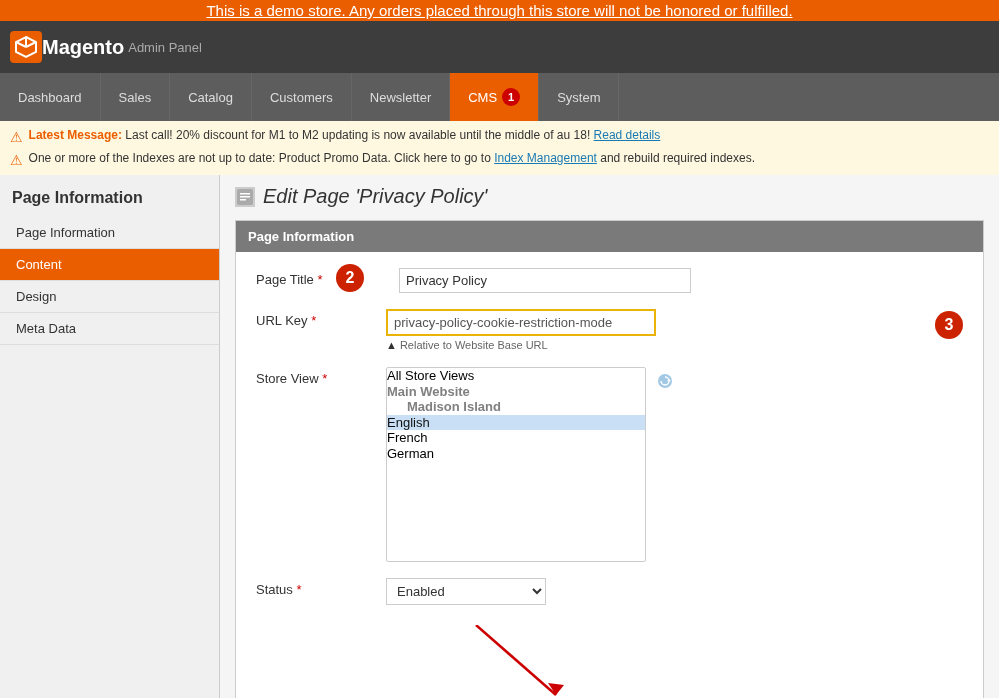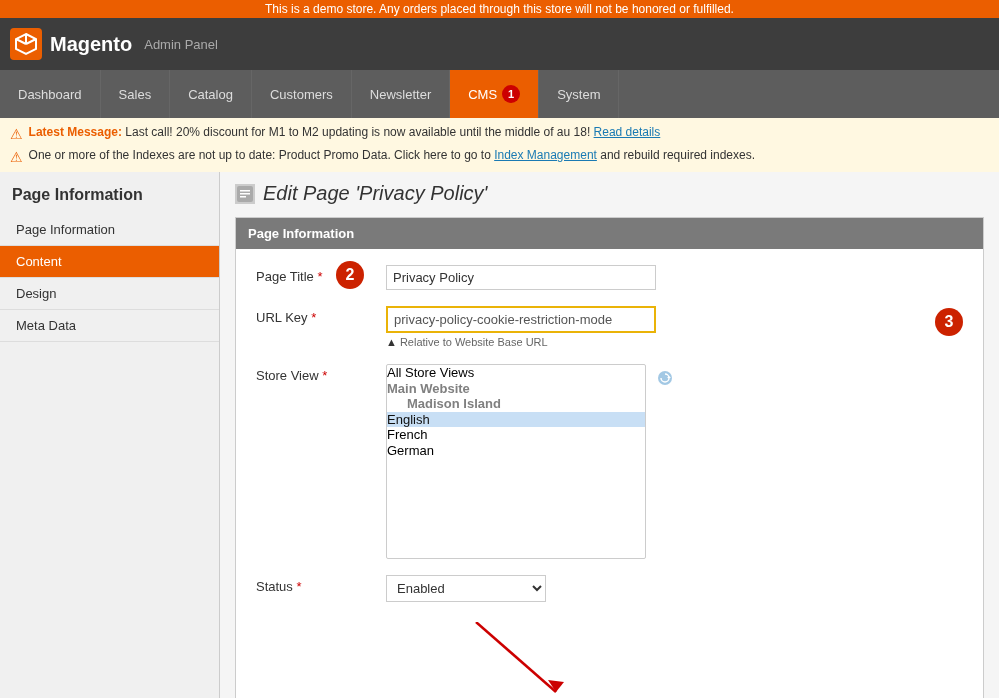--- a/index.html
+++ b/index.html
@@ -3,36 +3,36 @@
   <meta charset="utf-8">
   <style>
     * { box-sizing: border-box; margin: 0; padding: 0; }
     body { font-family: Arial, Helvetica, sans-serif; font-size: 13px; background: #f5f5f5; }
 
     
     .demo-banner {
       background: #eb5e00;
       color: #fff;
       text-align: center;
-      font-size: 12px;
+      font-size: 15px;
       padding: 2px 10px;
+      text-decoration: underline;
     }
 
     
     .header {
       background: #3d3d3d;
       display: flex;
       align-items: center;
       padding: 0 10px;
       height: 52px;
     }
     .logo-area {
       display: flex;
       align-items: center;
-      gap: 8px;
     }
     .logo-icon {
       width: 32px;
       height: 32px;
     }
     .logo-text {
       color: #fff;
       font-size: 20px;
       font-weight: bold;
     }
@@ -195,25 +195,26 @@
       color: #333;
       padding-top: 4px;
     }
     .required-star {
       color: #cc0000;
     }
     .form-control-wrap {
       flex: 1;
     }
     .text-input {
-      width: 270px;
+      width: 292px;
       padding: 4px 6px;
       border: 1px solid #ccc;
       font-size: 13px;
       color: #333;
+      margin-left: 13px;
     }
     .url-key-input {
       width: 270px;
       padding: 4px 6px;
       border: 2px solid #eab308;
       background: #fff;
       font-size: 13px;
       color: #555;
     }
     .url-hint {

